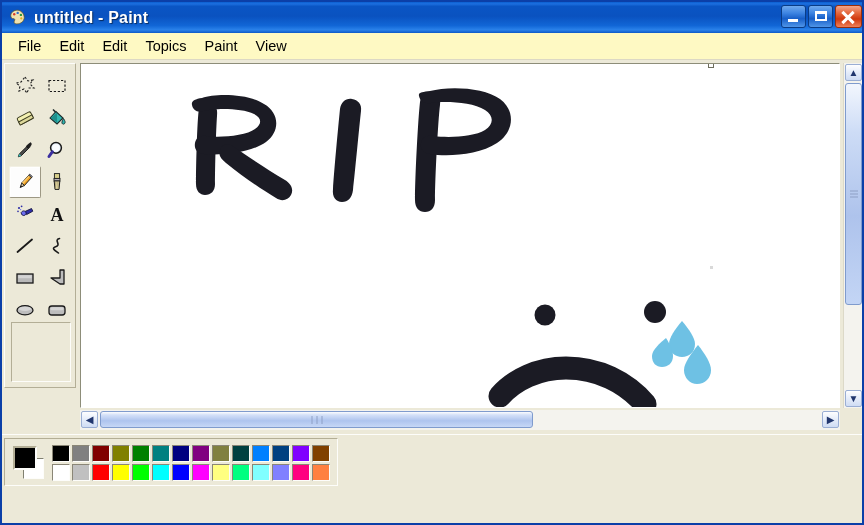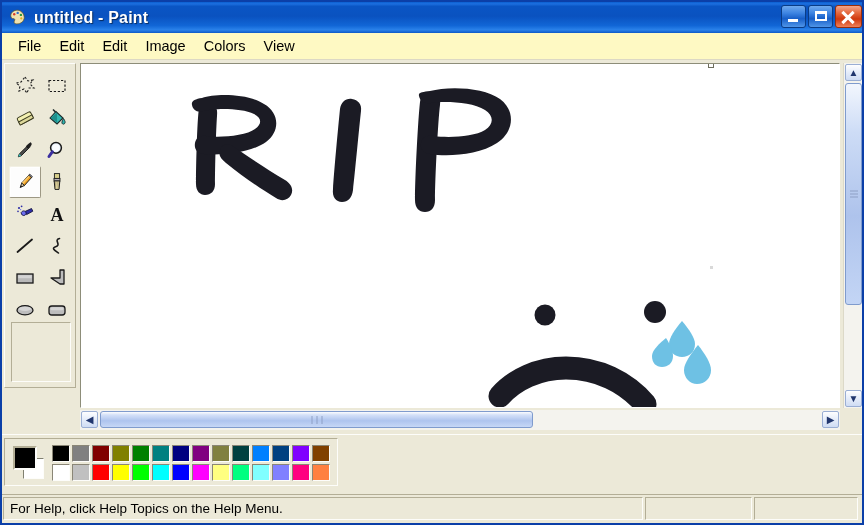--- a/index.html
+++ b/index.html
@@ -378,22 +378,22 @@
           <div class="g-x1"></div>
           <div class="g-x2"></div>
         </div>
     </div>
   </div>
 
   <div class="menubar">
     <div class="menu-item">File</div>
     <div class="menu-item">Edit</div>
     <div class="menu-item">Edit</div>
-    <div class="menu-item">Image</div>
-    <div class="menu-item">Colors</div>
+    <div class="menu-item">Topics</div>
+    <div class="menu-item">Paint</div>
     <div class="menu-item">View</div>
   </div>
 
   <div class="main">
 
     <div class="toolbox">
       <div class="tool-grid">
 
         <div class="tool">
           <svg width="22" height="22" viewBox="0 0 22 22">
@@ -683,19 +683,14 @@
           <div class="swatch" style="grid-area: 2 / 13;">
             <span style="background: rgb(255, 0, 128);"></span>
           </div>
           <div class="swatch" style="grid-area: 2 / 14;">
             <span style="background: rgb(255, 128, 64);"></span>
           </div>
         </div>
     </div>
   </div>
 
-  <div class="statusbar">
-    <div class="status-panel main-p">For Help, click Help Topics on the Help Menu.</div>
-    <div class="status-panel p2"></div>
-    <div class="status-panel p3"></div>
-  </div>
 
 </div>
 
 </body></html>

